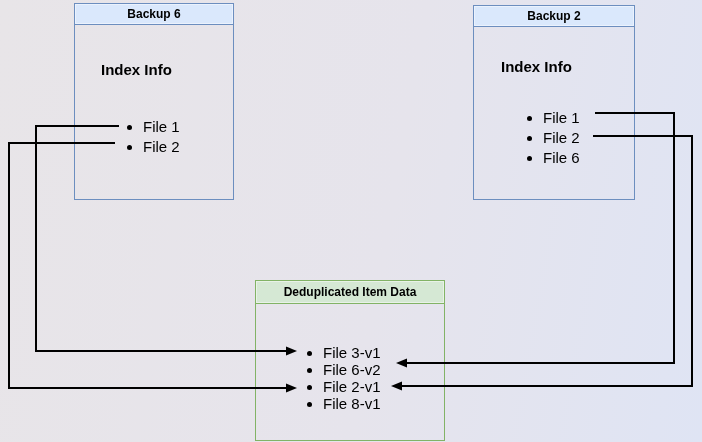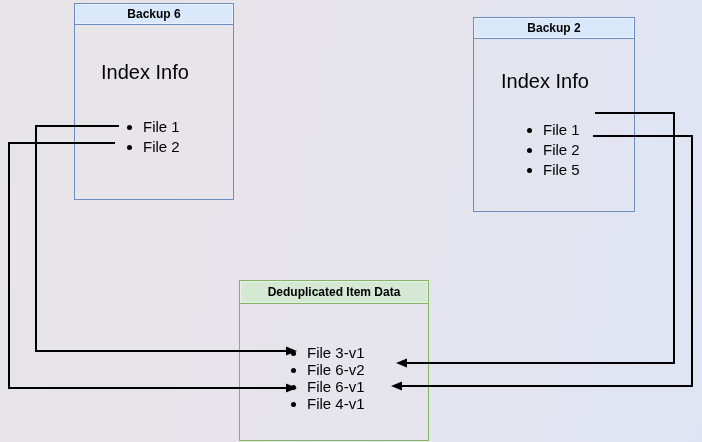--- a/index.html
+++ b/index.html
@@ -35,37 +35,38 @@
   }
   .node.green { border-color: #82b366; }
   .node.green .node-title {
     background: #d5e8d4;
     border-bottom-color: #82b366;
     height: 23px;
     line-height: 22px;
   }
   .index-label {
     position: absolute;
-    font-size: 20px;
+    font-size: 15px;
     color: #000;
     white-space: nowrap;
+    font-weight: bold;
   }
   ul.file-list {
     position: absolute;
     margin: 0;
     list-style: disc;
     font-size: 15px;
     color: #000;
   }
   ul.file-list li {
     line-height: 20px;
   }
   #backup1-box { left: 74px;  top: 3px;   width: 160px; height: 197px; }
-  #backup2-box { left: 473px; top: 17px;   width: 162px; height: 195px; }
-  #dedup-box   { left: 239px; top: 280px; width: 190px; height: 161px; }
+  #backup2-box { left: 473px; top: 5px;   width: 162px; height: 195px; }
+  #dedup-box   { left: 255px; top: 280px; width: 190px; height: 161px; }
 
   #backup1-box .index-label { left: 26px; top: 57px; }
   #backup2-box .index-label { left: 27px; top: 52px; }
 
   #backup1-files { left: 0; top: 113px; padding-left: 68px; }
   #backup2-files { left: 0; top: 102px; padding-left: 69px; }
   #dedup-files   { left: 0; top: 63px;  padding-left: 67px; }
   #dedup-files li { line-height: 17px; }
 
   #arrow-layer {
@@ -96,31 +97,31 @@
       <li>File 2</li>
     </ul>
   </div>
 
   <div class="node" id="backup2-box">
     <div class="node-title">Backup 2</div>
     <div class="index-label">Index Info</div>
     <ul class="file-list" id="backup2-files">
       <li>File 1</li>
       <li>File 2</li>
-      <li>File 5</li>
+      <li>File 6</li>
     </ul>
   </div>
 
   <div class="node green" id="dedup-box">
     <div class="node-title">Deduplicated Item Data</div>
     <ul class="file-list" id="dedup-files">
       <li>File 3-v1</li>
       <li>File 6-v2</li>
-      <li>File 6-v1</li>
-      <li>File 4-v1</li>
+      <li>File 2-v1</li>
+      <li>File 8-v1</li>
     </ul>
   </div>
 
   <svg id="arrow-layer" viewBox="0 0 702 442" xmlns="http://www.w3.org/2000/svg">
 
     <g>
       <polyline points="119,126 36,126 36,351 287,351"></polyline>
       <path d="M 297 351 L 286 346.5 L 286 355.5 Z"></path>
     </g>
 

